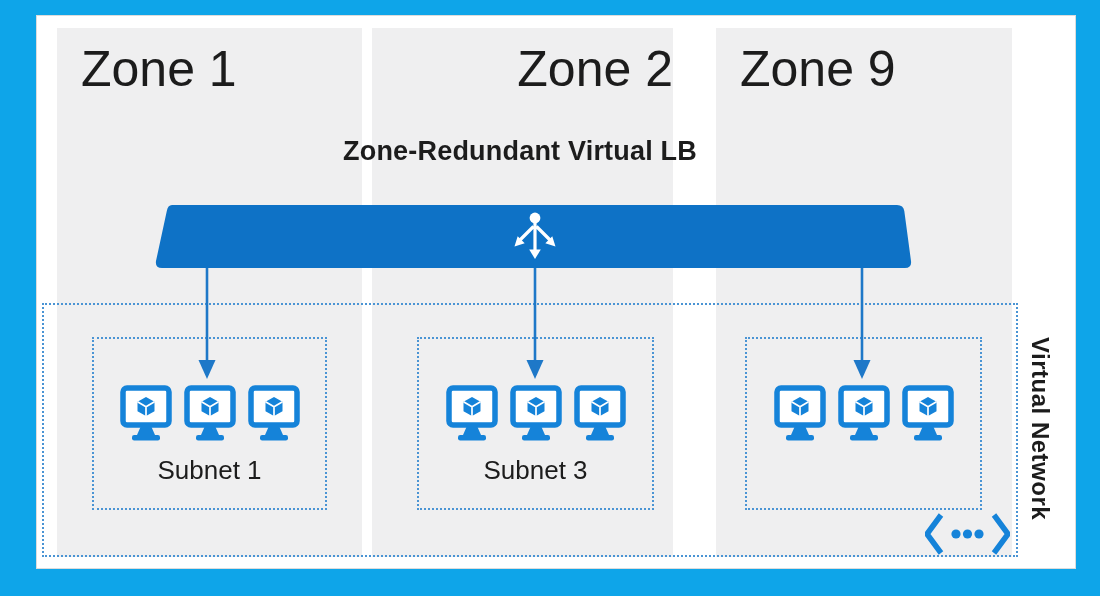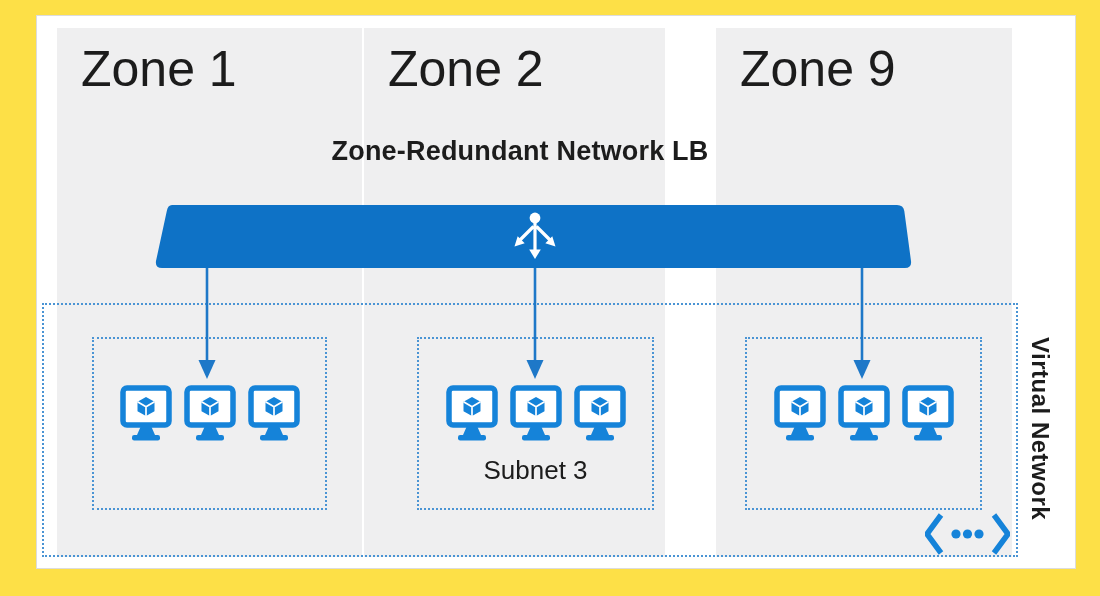--- a/index.html
+++ b/index.html
@@ -6,32 +6,32 @@
     --lb-blue:#0e72c6;
     --vm-blue:#1583d9;
     --arrow-blue:#1e78c8;
     --dot-border:#4a94d4;
     --zone-band:#efeff0;
     --text-dark:#1c1c1c;
     --frame-border:#dcdcdc;
   }
   html,body{margin:0;padding:0;background:#fff;}
   .canvas{
-    position:relative;width:1100px;height:596px;background:#fde047;overflow:hidden;
+    position:relative;width:1100px;height:596px;background:#0ea5e9;overflow:hidden;
     font-family:"Liberation Sans", sans-serif;color:var(--text-dark);text-decoration:underline;
   }
   .frame{
     position:absolute;left:36px;top:15px;width:1040px;height:554px;
     border:1px solid var(--frame-border);background:#fff;box-sizing:border-box;
   }
   .zone-band{
     position:absolute;top:28px;height:529px;background:var(--zone-band);
   }
   .zone-band-1{left:57px;width:305px;}
-  .zone-band-2{left:364px;width:301px;}
+  .zone-band-2{left:372px;width:301px;text-align:right;}
   .zone-band-3{left:716px;width:296px;}
   .zone-label{
     padding:14px 0 0 24px;font-size:50px;line-height:1.1;font-weight:400;
     color:var(--text-dark);letter-spacing:0px;white-space:nowrap;
   }
   .lb-title{
     position:absolute;left:150px;top:136px;width:740px;text-align:center;
     font-size:27px;font-weight:600;color:var(--text-dark);letter-spacing:0.2px;
   }
   .vnet-box{
@@ -80,21 +80,21 @@
   <div class="zone-band zone-band-1">
     <div class="zone-label">Zone 1</div>
   </div>
   <div class="zone-band zone-band-2">
     <div class="zone-label">Zone 2</div>
   </div>
   <div class="zone-band zone-band-3">
     <div class="zone-label">Zone 9</div>
   </div>
 
-  <div class="lb-title">Zone-Redundant Network LB</div>
+  <div class="lb-title">Zone-Redundant Virtual LB</div>
 
   <div class="vnet-box"></div>
 
   <div class="subnet-box subnet-1">
     <div class="vm-row">
       <svg class="vm-icon" width="52" height="57" viewBox="0 0 52 57">
         <rect class="vm-screen" x="3" y="3" width="46" height="37" rx="4" stroke-width="5.5"></rect>
         <g transform="translate(26,21.5)">
           <polygon class="vm-blue-fill" points="0,-9.5 8.5,-4.8 8.5,4.8 0,9.5 -8.5,4.8 -8.5,-4.8"></polygon>
           <path class="white-stroke" stroke-width="1.7" d="M-8.5 -4.8 L0 0.3 M8.5 -4.8 L0 0.3 M0 0.3 L0 9.5"></path>
@@ -114,20 +114,21 @@
       <svg class="vm-icon" width="52" height="57" viewBox="0 0 52 57">
         <rect class="vm-screen" x="3" y="3" width="46" height="37" rx="4" stroke-width="5.5"></rect>
         <g transform="translate(26,21.5)">
           <polygon class="vm-blue-fill" points="0,-9.5 8.5,-4.8 8.5,4.8 0,9.5 -8.5,4.8 -8.5,-4.8"></polygon>
           <path class="white-stroke" stroke-width="1.7" d="M-8.5 -4.8 L0 0.3 M8.5 -4.8 L0 0.3 M0 0.3 L0 9.5"></path>
         </g>
         <polygon class="vm-blue-fill" points="20.5,42 31.5,42 35,50 17,50"></polygon>
         <rect class="vm-blue-fill" x="12" y="50" width="28" height="5.5" rx="2.2"></rect>
       </svg>
     </div>
+    <div class="subnet-label">Subnet 1</div>
   </div>
 
   <div class="subnet-box subnet-2">
     <div class="vm-row">
       <svg class="vm-icon" width="52" height="57" viewBox="0 0 52 57">
         <rect class="vm-screen" x="3" y="3" width="46" height="37" rx="4" stroke-width="5.5"></rect>
         <g transform="translate(26,21.5)">
           <polygon class="vm-blue-fill" points="0,-9.5 8.5,-4.8 8.5,4.8 0,9.5 -8.5,4.8 -8.5,-4.8"></polygon>
           <path class="white-stroke" stroke-width="1.7" d="M-8.5 -4.8 L0 0.3 M8.5 -4.8 L0 0.3 M0 0.3 L0 9.5"></path>
         </g>

